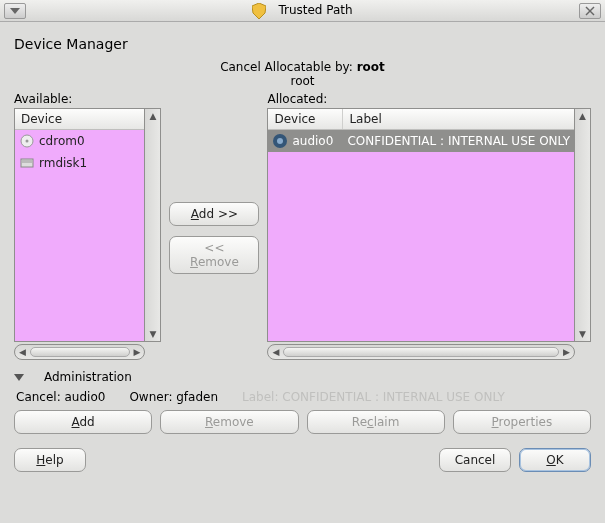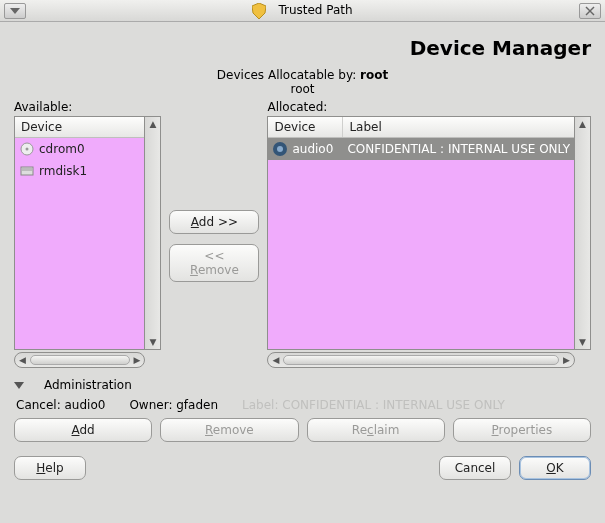--- a/index.html
+++ b/index.html
@@ -4,21 +4,21 @@
 <style>
 * { box-sizing: border-box; margin: 0; padding: 0; font-family: "DejaVu Sans", "Liberation Sans", Arial, sans-serif; font-size: 12px; }
 body { background: #dcdcda; width: 605px; height: 523px; overflow: hidden; }
 
 .titlebar { height: 22px; background: linear-gradient(to bottom, #f0f0ee, #d8d8d6); border-bottom: 1px solid #aaa; display: flex; align-items: center; padding: 0 4px; }
 .title-left-btn { width: 22px; height: 16px; background: linear-gradient(to bottom, #eee, #ccc); border: 1px solid #999; border-radius: 2px; display: flex; align-items: center; justify-content: center; }
 .title-center { flex: 1; display: flex; align-items: flex-start; justify-content: center; gap: 12px; }
 .title-right-btn { width: 22px; height: 16px; background: linear-gradient(to bottom, #eee, #ccc); border: 1px solid #999; border-radius: 2px; display: flex; align-items: center; justify-content: center; }
 
 .window-body { padding: 8px 14px 10px; }
-.dlg-title { text-align: right; font-weight: bold; font-size: 20px; margin: 6px 0 8px; }
+.dlg-title { text-align: left; font-weight: normal; font-size: 14px; margin: 6px 0 8px; }
 .alloc-by { text-align: center; }
 .alloc-user { text-align: center; margin-bottom: 4px; }
 
 .panes { display: flex; align-items: flex-start; gap: 8px; }
 .pane { flex: 1; }
 .pane-label { margin-bottom: 2px; }
 .list-wrap { display: flex; }
 .list { background: #f0abfc; border: 1px solid #8f8f8d; height: 234px; flex: 1; overflow: hidden; }
 .list-header { display: flex; background: linear-gradient(to bottom, #fdfdfc, #e7e7e5); border-bottom: 1px solid #bfbfbd; }
 .list-header .col { padding: 3px 6px; border-right: 1px solid #cfcfcd; font-weight: normal; color: #222; white-space: nowrap; }
@@ -77,21 +77,21 @@
     <svg width="10" height="10">
         <line x1="1" y1="1" x2="9" y2="9" stroke="#666" stroke-width="1.5"></line>
         <line x1="9" y1="1" x2="1" y2="9" stroke="#666" stroke-width="1.5"></line>
       </svg>
   </div>
 </div>
 
 <div class="window-body">
   <div class="dlg-title">Device Manager</div>
   <div class="alloc-by">
-    <span>Devices Allocatable by: </span><b>root</b>
+    <span>Cancel Allocatable by: </span><b>root</b>
   </div>
   <div class="alloc-user">root</div>
 
   <div class="panes">
 
     <div class="pane">
       <div class="pane-label">Available:</div>
       <div class="list-wrap">
         <div class="list">
           <div class="list-header">

